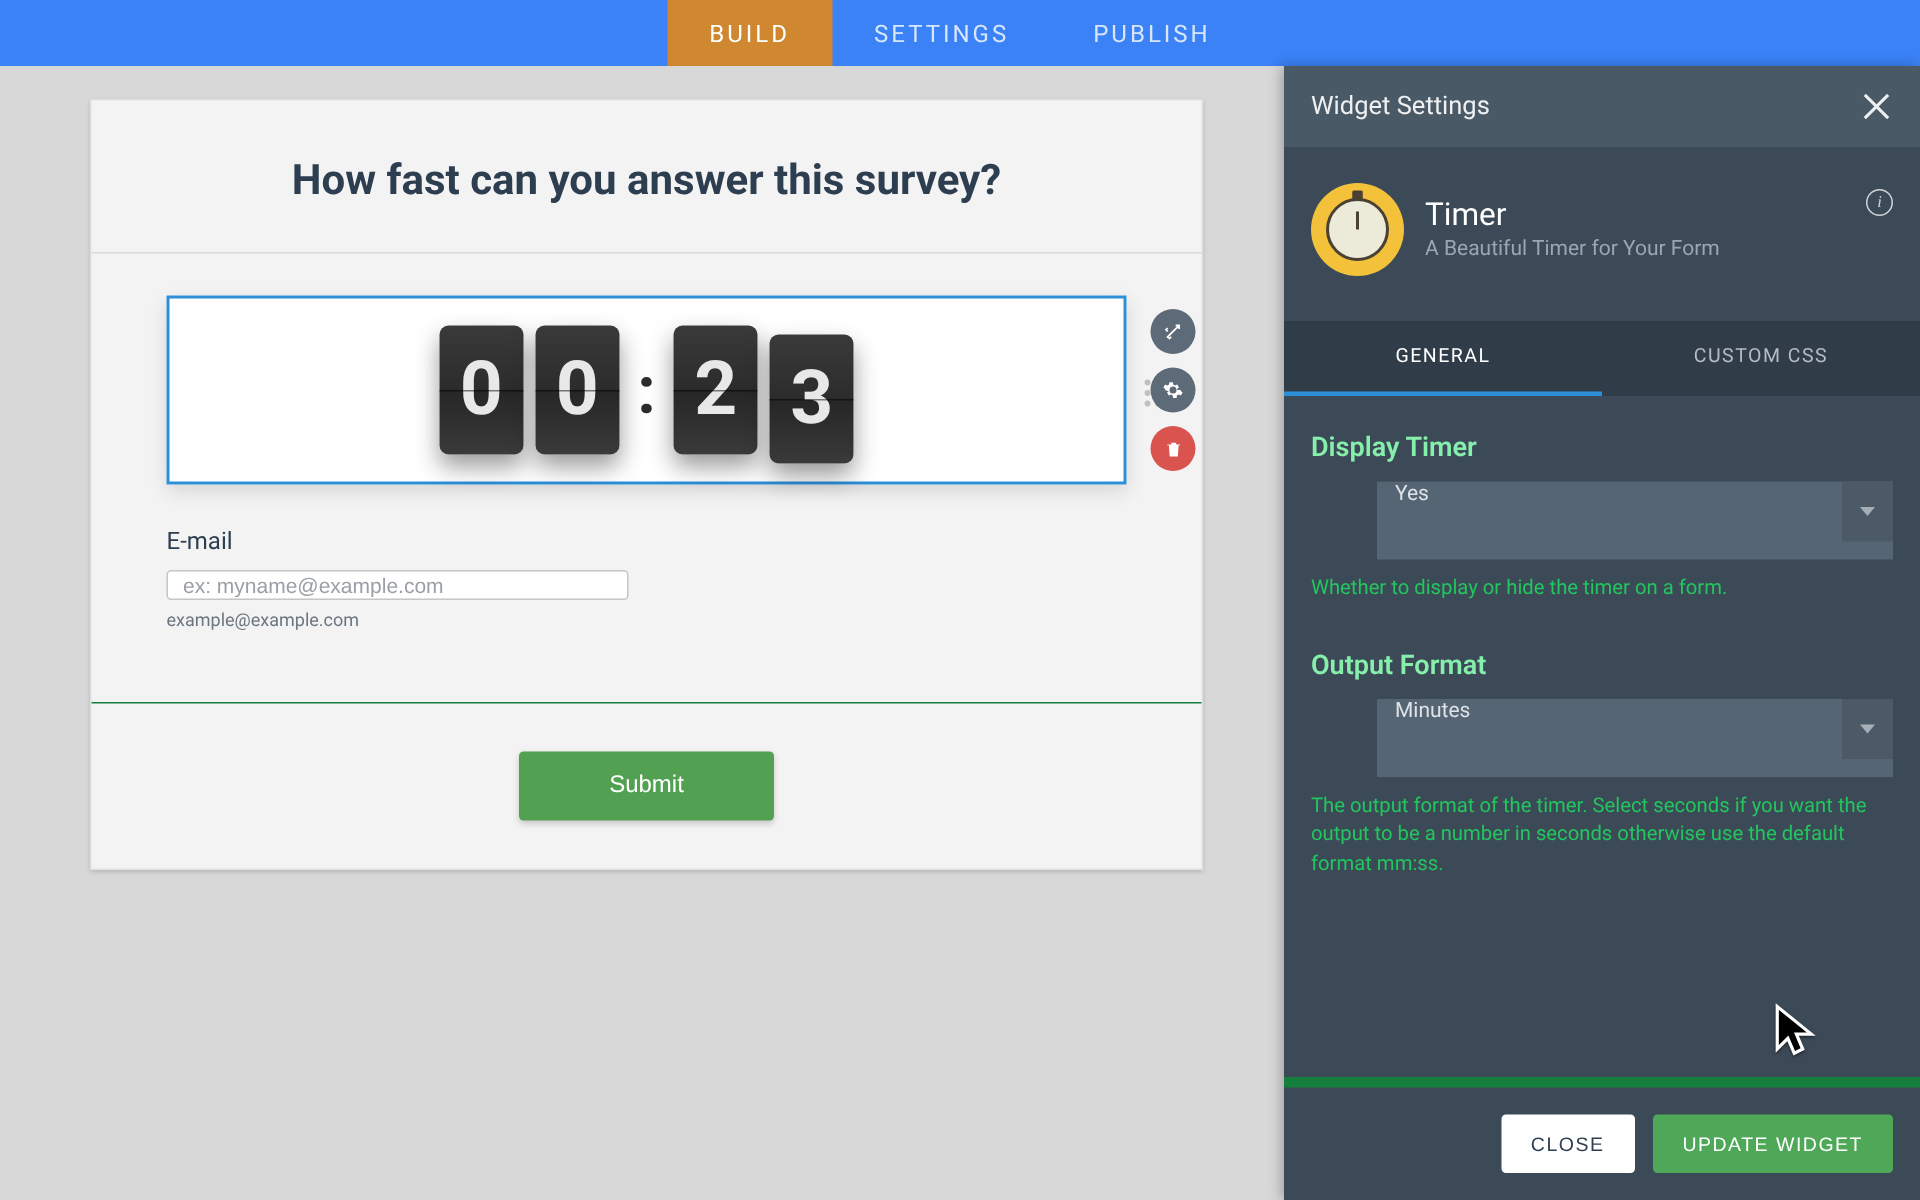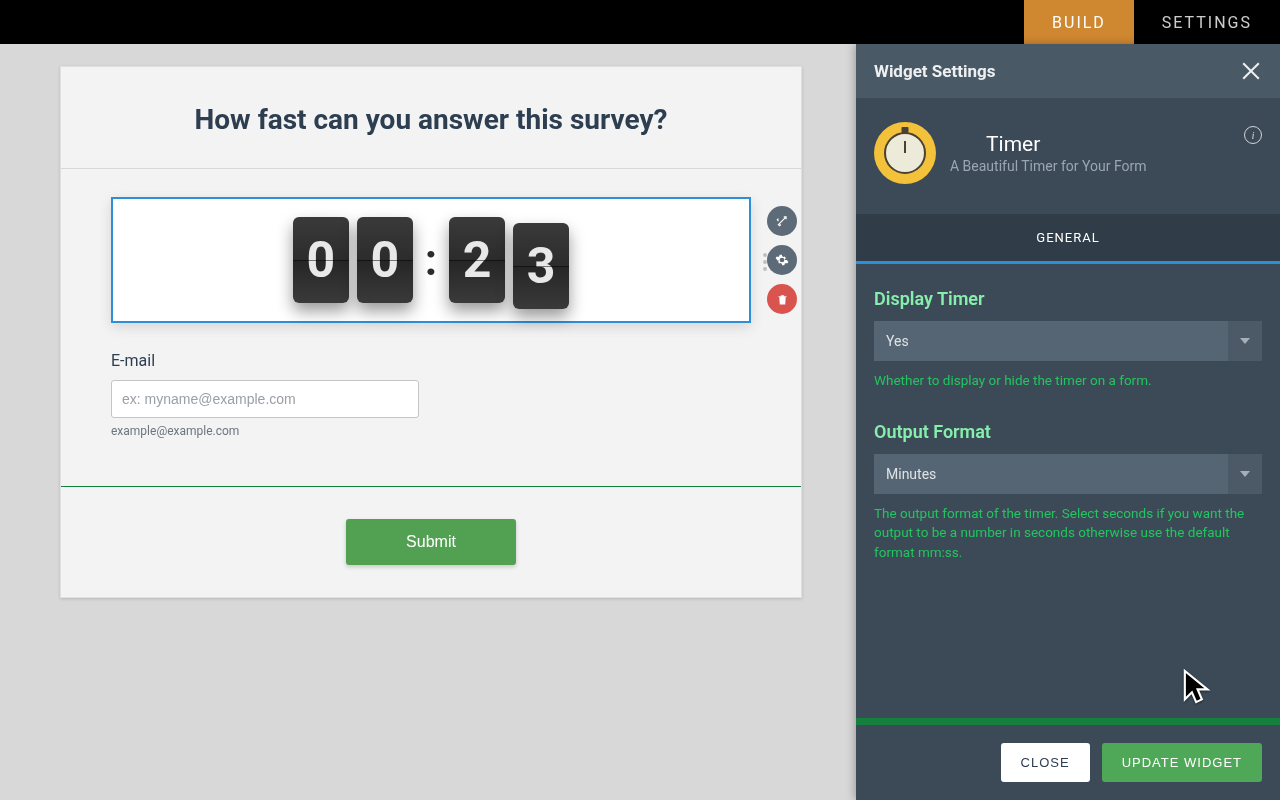--- a/index.html
+++ b/index.html
@@ -1,19 +1,19 @@
 <!DOCTYPE html>
 <html><head>
 <meta charset="utf-8">
 <style>
 * { box-sizing: border-box; margin: 0; padding: 0; }
 body { font-family: -apple-system, BlinkMacSystemFont, "Segoe UI", Roboto, sans-serif; background: #d8d8d8; width: 1280px; height: 800px; overflow: hidden; position: relative; }
 
 
-.topnav { background: #000000; height: 44px; display: flex; align-items: stretch; justify-content: flex-end; }
+.topnav { background: #3b82f6; height: 44px; display: flex; align-items: stretch; justify-content: center; }
 .topnav .tab { color: #fff; font-size: 16px; letter-spacing: 2px; padding: 0 28px; display: flex; align-items: center; cursor: pointer; opacity: 0.8; }
 .topnav .tab.active { background: #cf8730; opacity: 1; }
 
 
 .canvas { position: absolute; left: 60px; top: 66px; width: 742px; background: #f3f3f3; box-shadow: 0 1px 3px rgba(0,0,0,0.15); border: 1px solid #e0e0e0; }
 .form-title { text-align: center; font-size: 28px; font-weight: 700; color: #2d3e50; padding: 36px 20px 32px; }
 .divider { border: none; border-top: 1px solid #d8d8d8; }
 .form-body { padding: 28px 50px 24px; position: relative; }
 
 
@@ -32,73 +32,74 @@
 .mini-btn.wand { background: #5d6a77; }
 .mini-btn.gear { background: #5d6a77; }
 .mini-btn.trash { background: #d9534f; }
 
 
 .field-group { margin-bottom: 24px; }
 .field-label { font-size: 16px; color: #2d3e50; margin-bottom: 10px; display: block; }
 .two-col { display: flex; gap: 24px; }
 .col { flex: 1; }
 .col.half { flex: 0 0 308px; }
-.txt-input { width: 100%; height: 38px; border: 1px solid #c5c5c5; border-radius: 3px; padding: 0 10px; font-size: 14px; background: #fff; }
+.txt-input { width: 100%; height: 20px; border: 1px solid #c5c5c5; border-radius: 3px; padding: 0 10px; font-size: 14px; background: #fff; }
 .txt-input::placeholder { color: #9aa0a6; }
 .sublabel { font-size: 12px; color: #6b7680; margin-top: 6px; display: block; }
 
 
 .submit-wrap { padding: 32px 0; text-align: center; border-top: 1px solid #15803d; }
 .submit-btn { background: #52a152; color: #fff; border: none; font-size: 16px; padding: 14px 60px; border-radius: 3px; box-shadow: 0 2px 4px rgba(0,0,0,0.18); cursor: pointer; }
 
 
 .panel { position: absolute; right: 0; top: 44px; bottom: 0; width: 424px; background: #3c4a57; color: #e4e7ea; display: flex; flex-direction: column; box-shadow: -2px 0 8px rgba(0,0,0,0.25); }
 .panel-header { background: #4a5966; height: 54px; display: flex; align-items: center; justify-content: space-between; padding: 0 18px; }
-.panel-header h2 { font-size: 17px; font-weight: 700; color: #eef0f2; }
+.panel-header h2 { font-size: 17px; font-weight: 400; color: #eef0f2; }
 .close-x { cursor: pointer; width: 22px; height: 22px; position: relative; }
 .close-x::before, .close-x::after { content: ""; position: absolute; left: 10px; top: 0; width: 2px; height: 22px; background: #eef0f2; }
 .close-x::before { transform: rotate(45deg); }
 .close-x::after { transform: rotate(-45deg); }
 
 .widget-info { display: flex; align-items: center; gap: 14px; padding: 24px 18px 30px; position: relative; }
 .widget-icon { width: 62px; height: 62px; border-radius: 50%; background: #f3c23a; display: flex; align-items: center; justify-content: center; position: relative; }
 .widget-icon .inner { width: 42px; height: 42px; border-radius: 50%; background: #ecead9; border: 2px solid #4a4134; position: relative; }
 .widget-icon .inner::after { content: ""; position: absolute; left: 50%; top: 50%; width: 2px; height: 12px; background: #4a4134; transform-origin: bottom; transform: translate(-50%,-100%); }
 .widget-icon .inner::before { content: ""; position: absolute; left: 50%; top: -7px; width: 7px; height: 6px; background: #4a4134; transform: translateX(-50%); border-radius: 1px; }
-.widget-info h3 { font-size: 21px; color: #fff; font-weight: 400; margin-bottom: 2px; margin-left: 36px; }
+.widget-info h3 { font-size: 21px; color: #fff; font-weight: 400; margin-bottom: 2px; }
 .widget-info p { font-size: 14px; color: #9aa6b1; }
 .info-i { position: absolute; right: 18px; top: 28px; width: 18px; height: 18px; border: 1.5px solid #cfd4d9; border-radius: 50%; display: flex; align-items: center; justify-content: center; font-size: 11px; font-family: serif; font-style: italic; color: #cfd4d9; cursor: pointer; }
 
 .panel-tabs { display: flex; background: #303c48; }
 .ptab { flex: 1; text-align: center; padding: 16px 16px; font-size: 13px; letter-spacing: 1px; color: #b4bcc4; cursor: pointer; border-bottom: 3px solid transparent; }
 .ptab.active { color: #fff; border-bottom-color: #2d8fd8; }
 
 .panel-body { padding: 24px 18px; flex: 1; overflow: auto; }
 .setting-block { margin-bottom: 30px; }
 .setting-label { font-size: 18px; font-weight: 600; color: #86efac; margin-bottom: 12px; display: block; }
-.select { background: #566573; height: 40px; display: flex; align-items: center; justify-content: space-between; padding: 0 12px; cursor: pointer; position: relative; }
+.select { background: #566573; height: 52px; display: flex; align-items: flex-start; justify-content: space-between; padding: 0 12px; cursor: pointer; position: relative; margin-left: 44px; }
 .select .value { color: #dde2e6; font-size: 14px; }
 .select .caret { width: 0; height: 0; border-left: 5px solid transparent; border-right: 5px solid transparent; border-top: 6px solid #a6afb8; }
 .select .caret-box { background: #4c5a68; width: 34px; height: 40px; position: absolute; right: 0; top: 0; display: flex; align-items: center; justify-content: center; }
 .setting-help { font-size: 13.5px; color: #22c55e; margin-top: 10px; line-height: 1.45; }
 
 .panel-footer { border-top: 7px solid #15803d; padding: 18px; display: flex; justify-content: flex-end; gap: 12px; background: #3c4a57; }
 .btn-close { background: #fff; color: #2d3e50; border: none; font-size: 13px; letter-spacing: 1px; padding: 12px 20px; border-radius: 3px; cursor: pointer; font-weight: 500; }
 .btn-update { background: #4fa858; color: #fff; border: none; font-size: 13px; letter-spacing: 1px; padding: 12px 20px; border-radius: 3px; cursor: pointer; font-weight: 500; }
 
 
 .cursor { position: absolute; right: 64px; bottom: 88px; pointer-events: none; }
 .cursor svg { filter: drop-shadow(0 1px 1px rgba(0,0,0,0.5)); }
 </style>
 </head>
 <body>
 
 <div class="topnav">
   <div class="tab active">BUILD</div>
   <div class="tab">SETTINGS</div>
+  <div class="tab">PUBLISH</div>
 </div>
 
 <div class="canvas">
   <h1 class="form-title">How fast can you answer this survey?</h1>
   <hr class="divider">
   <div class="form-body">
 
     <div class="timer-wrap">
       <div class="timer-widget">
         <div class="flip">0</div>
@@ -161,20 +162,21 @@
         <div class="inner"></div>
       </div>
     <div>
       <h3>Timer</h3>
       <p>A Beautiful Timer for Your Form</p>
     </div>
     <div class="info-i">i</div>
   </div>
   <div class="panel-tabs">
     <div class="ptab active">GENERAL</div>
+    <div class="ptab">CUSTOM CSS</div>
   </div>
   <div class="panel-body">
     <div class="setting-block">
       <label class="setting-label">Display Timer</label>
       <div class="select">
         <span class="value">Yes</span>
         <div class="caret-box">
             <div class="caret"></div>
           </div>
       </div>

